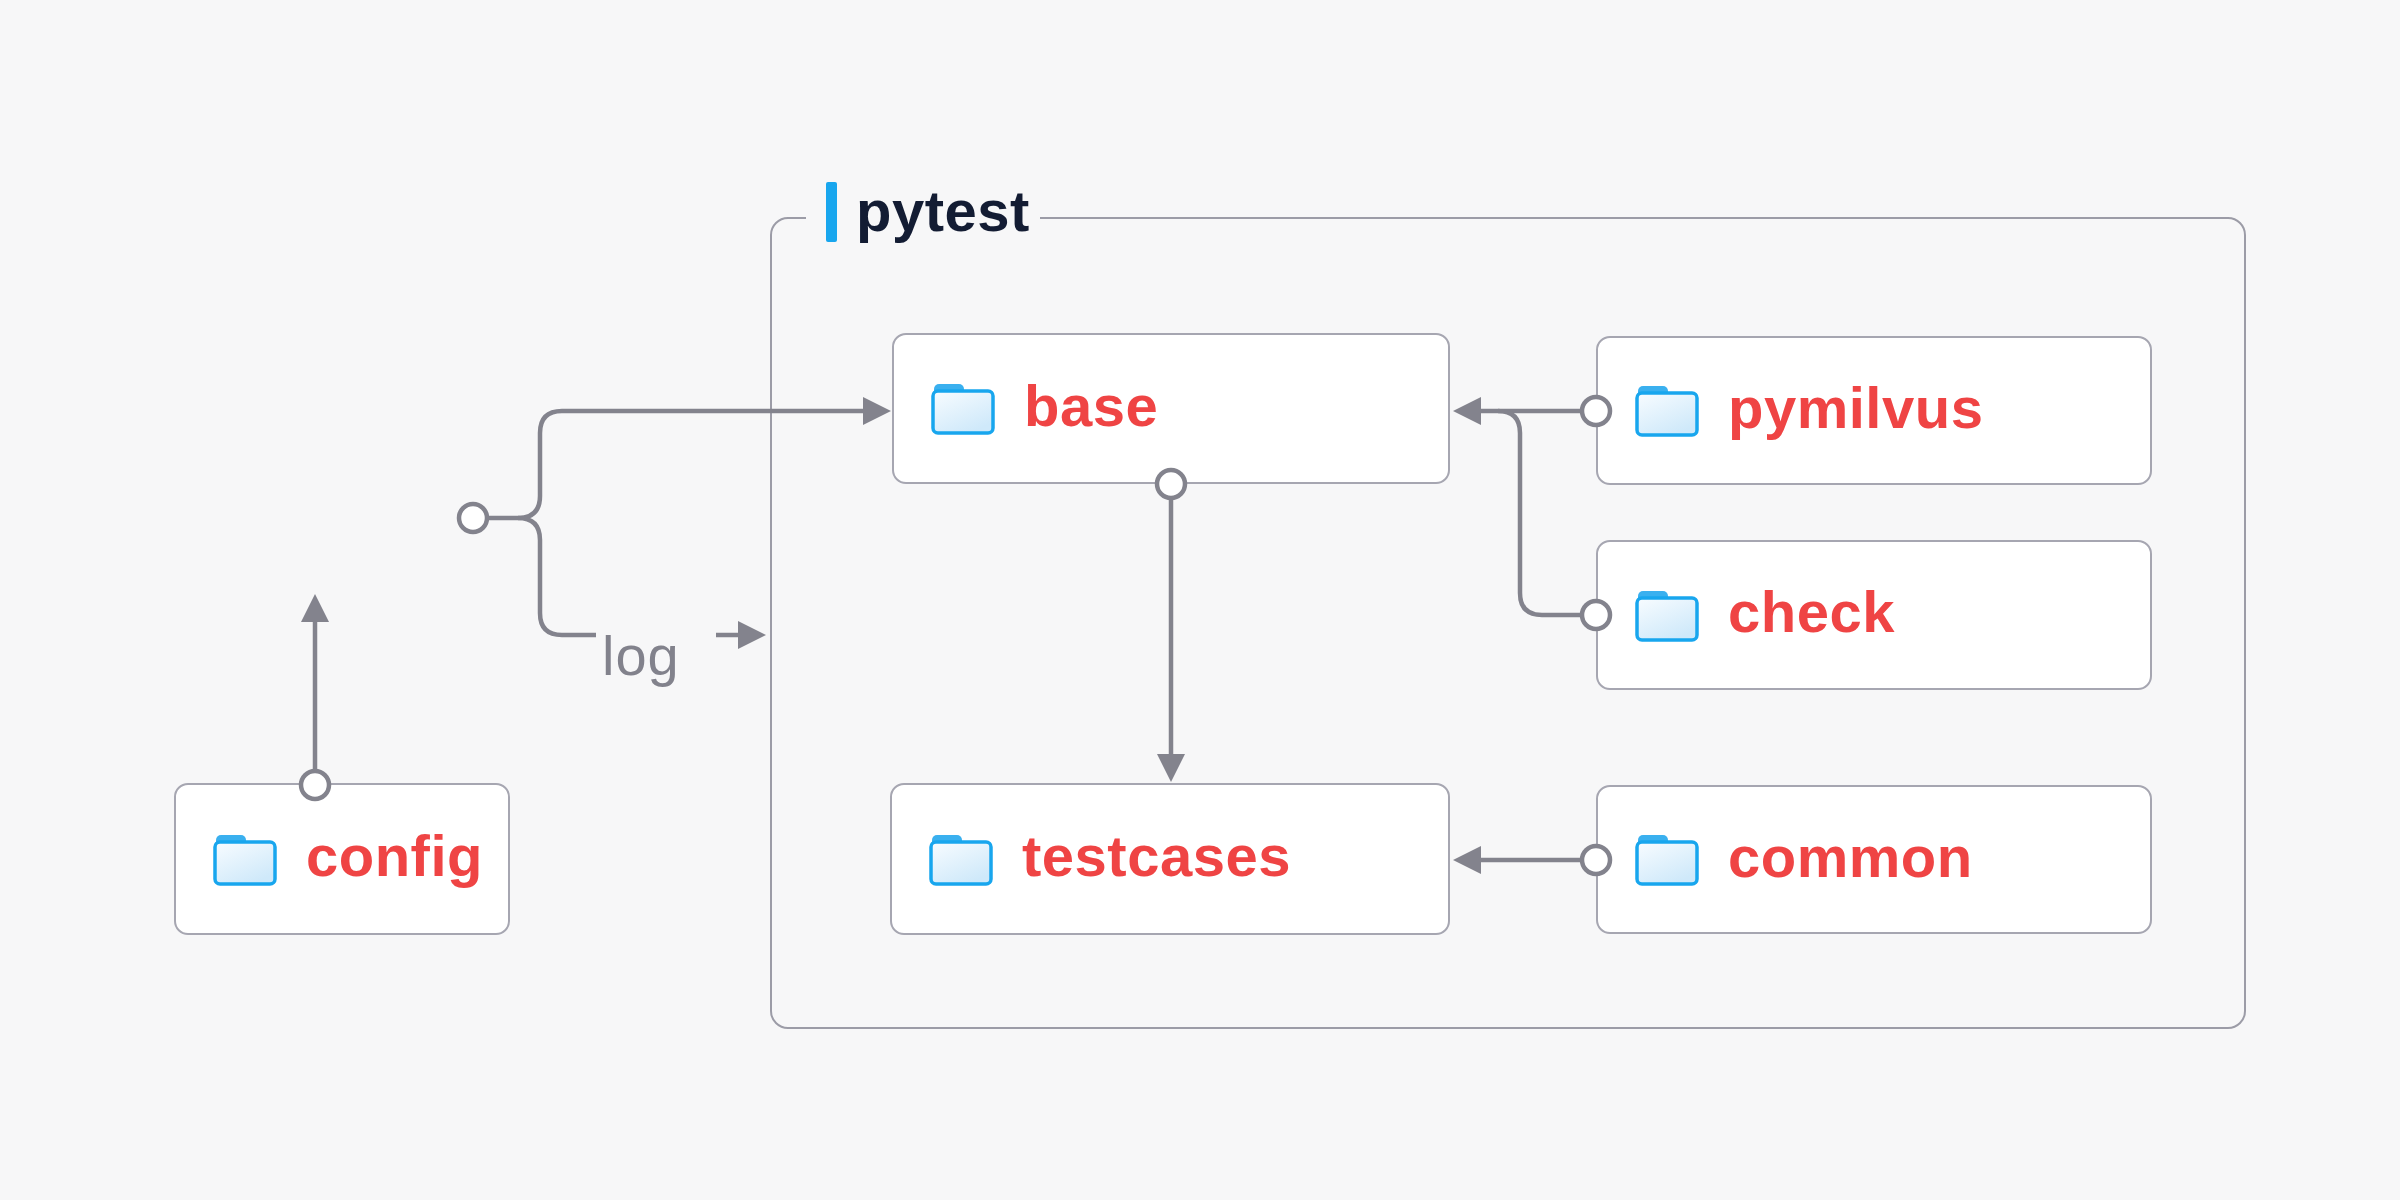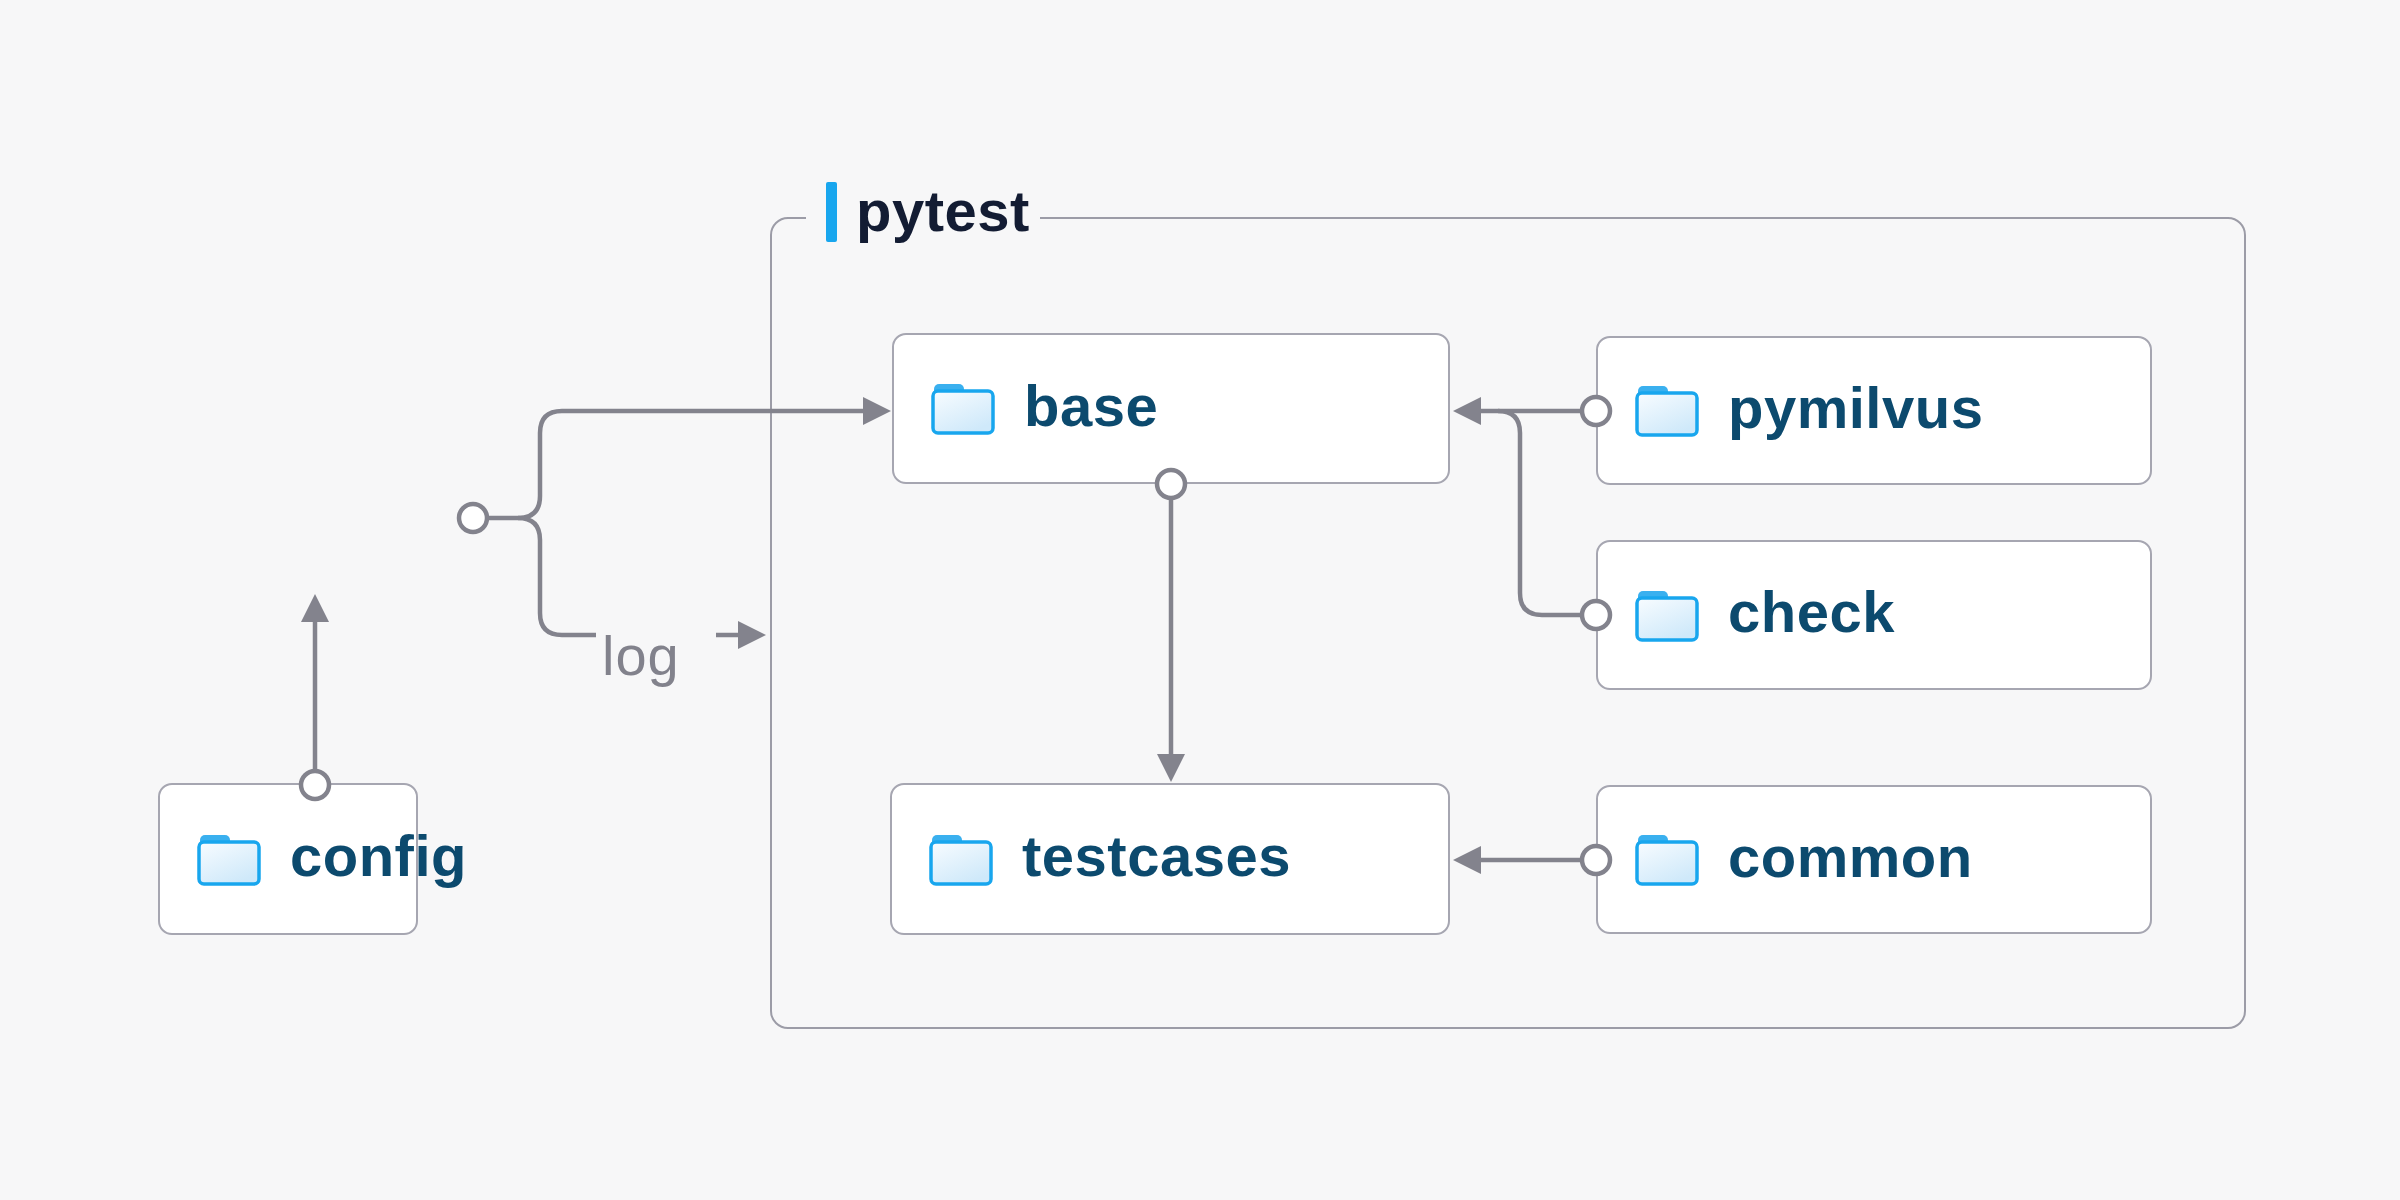--- a/index.html
+++ b/index.html
@@ -64,29 +64,29 @@
     box-sizing: border-box;
     display: flex;
     align-items: center;
     gap: 28px;
     padding-left: 36px;
     z-index: 2;
   }
   .node .node-label {
     font-size: 58px;
     font-weight: 700;
-    color: #0c4a6e;
+    color: #ef4444;
     letter-spacing: 0.5px;
     line-height: 1;
     padding-bottom: 6px;
   }
   .folder-svg { flex: 0 0 auto; }
 
   #node-utils     { left: 158px; top: 443px; width: 313px; height: 151px; }
-  #node-config    { left: 158px; top: 783px; width: 260px; height: 152px; }
+  #node-config    { left: 174px; top: 783px; width: 336px; height: 152px; }
   #node-base      { left: 892px; top: 333px; width: 558px; height: 151px; }
   #node-pymilvus  { left: 1596px; top: 336px; width: 556px; height: 149px; }
   #node-check     { left: 1596px; top: 540px; width: 556px; height: 150px; }
   #node-testcases { left: 890px;  top: 783px; width: 560px; height: 152px; }
   #node-common    { left: 1596px; top: 785px; width: 556px; height: 149px; }
 
   
   #connector-layer {
     position: absolute;
     left: 0; top: 0;

